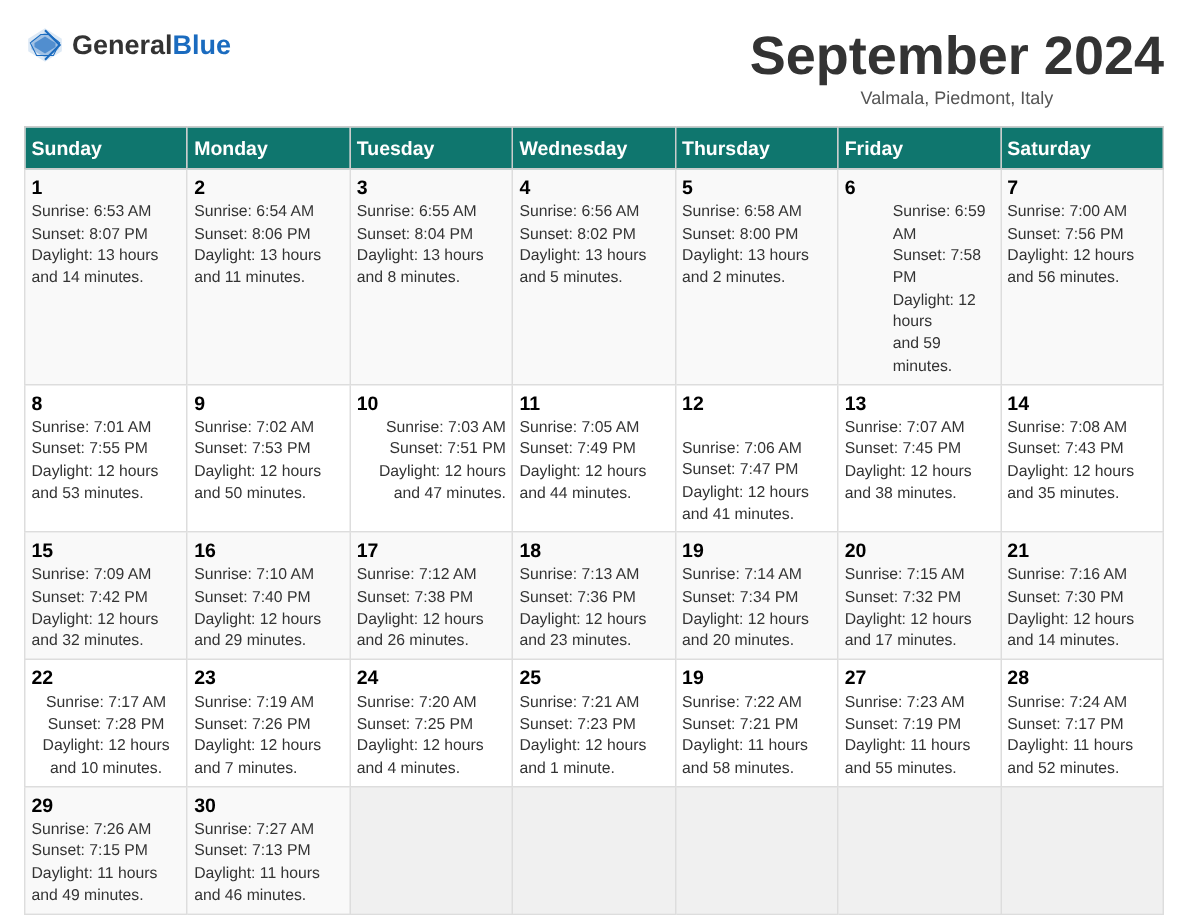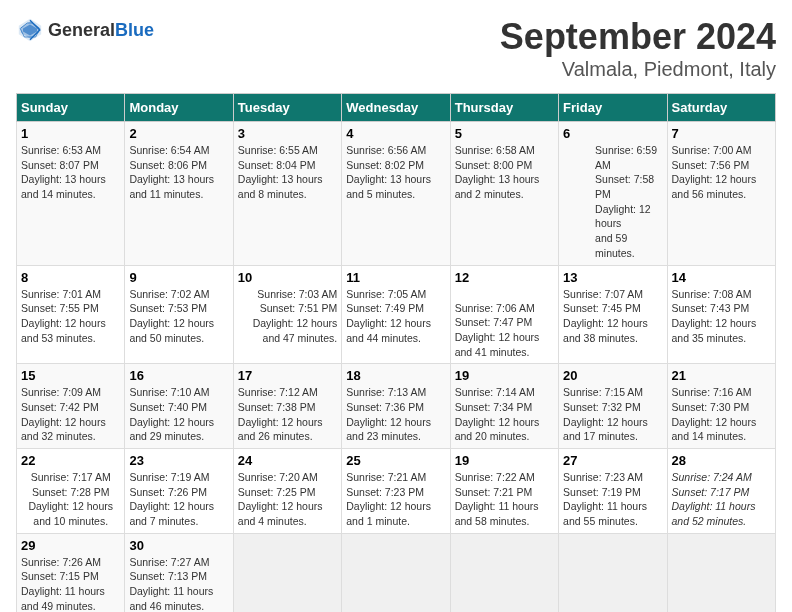--- a/index.html
+++ b/index.html
@@ -22,21 +22,21 @@
       gap: 4px;
     }
     .logo-text-general { font-size: 18px; font-weight: bold; color: #333; }
     .logo-text-blue { font-size: 18px; font-weight: bold; color: #1a6bbf; }
     .logo-icon {
       width: 28px;
       height: 28px;
     }
     .title-block { text-align: right; }
     .month-title { font-size: 36px; font-weight: bold; color: #333; }
-    .location { font-size: 20px; color: #555; }
+    .location { font-size: 12px; color: #555; text-align: center; }
     table {
       width: 100%;
       border-collapse: collapse;
       font-size: 11px;
     }
     thead tr th {
       background: #0f766e;
       color: #fff;
       padding: 6px 4px;
       text-align: left;
@@ -296,21 +296,21 @@
         </td>
         <td>
           <span class="day-num">27</span>
           <div class="day-info" style="white-space: pre-line;">Sunrise: 7:23 AM
 Sunset: 7:19 PM
 Daylight: 11 hours
 and 55 minutes.</div>
         </td>
         <td>
           <span class="day-num">28</span>
-          <div class="day-info" style="white-space: pre-line; font-style: italic;">Sunrise: 7:24 AM
+          <div class="day-info" style="white-space: pre-line;">Sunrise: 7:24 AM
 Sunset: 7:17 PM
 Daylight: 11 hours
 and 52 minutes.</div>
         </td>
       </tr>
       <tr>
         <td>
           <span class="day-num">29</span>
           <div class="day-info" style="white-space: pre-line;">Sunrise: 7:26 AM
 Sunset: 7:15 PM

